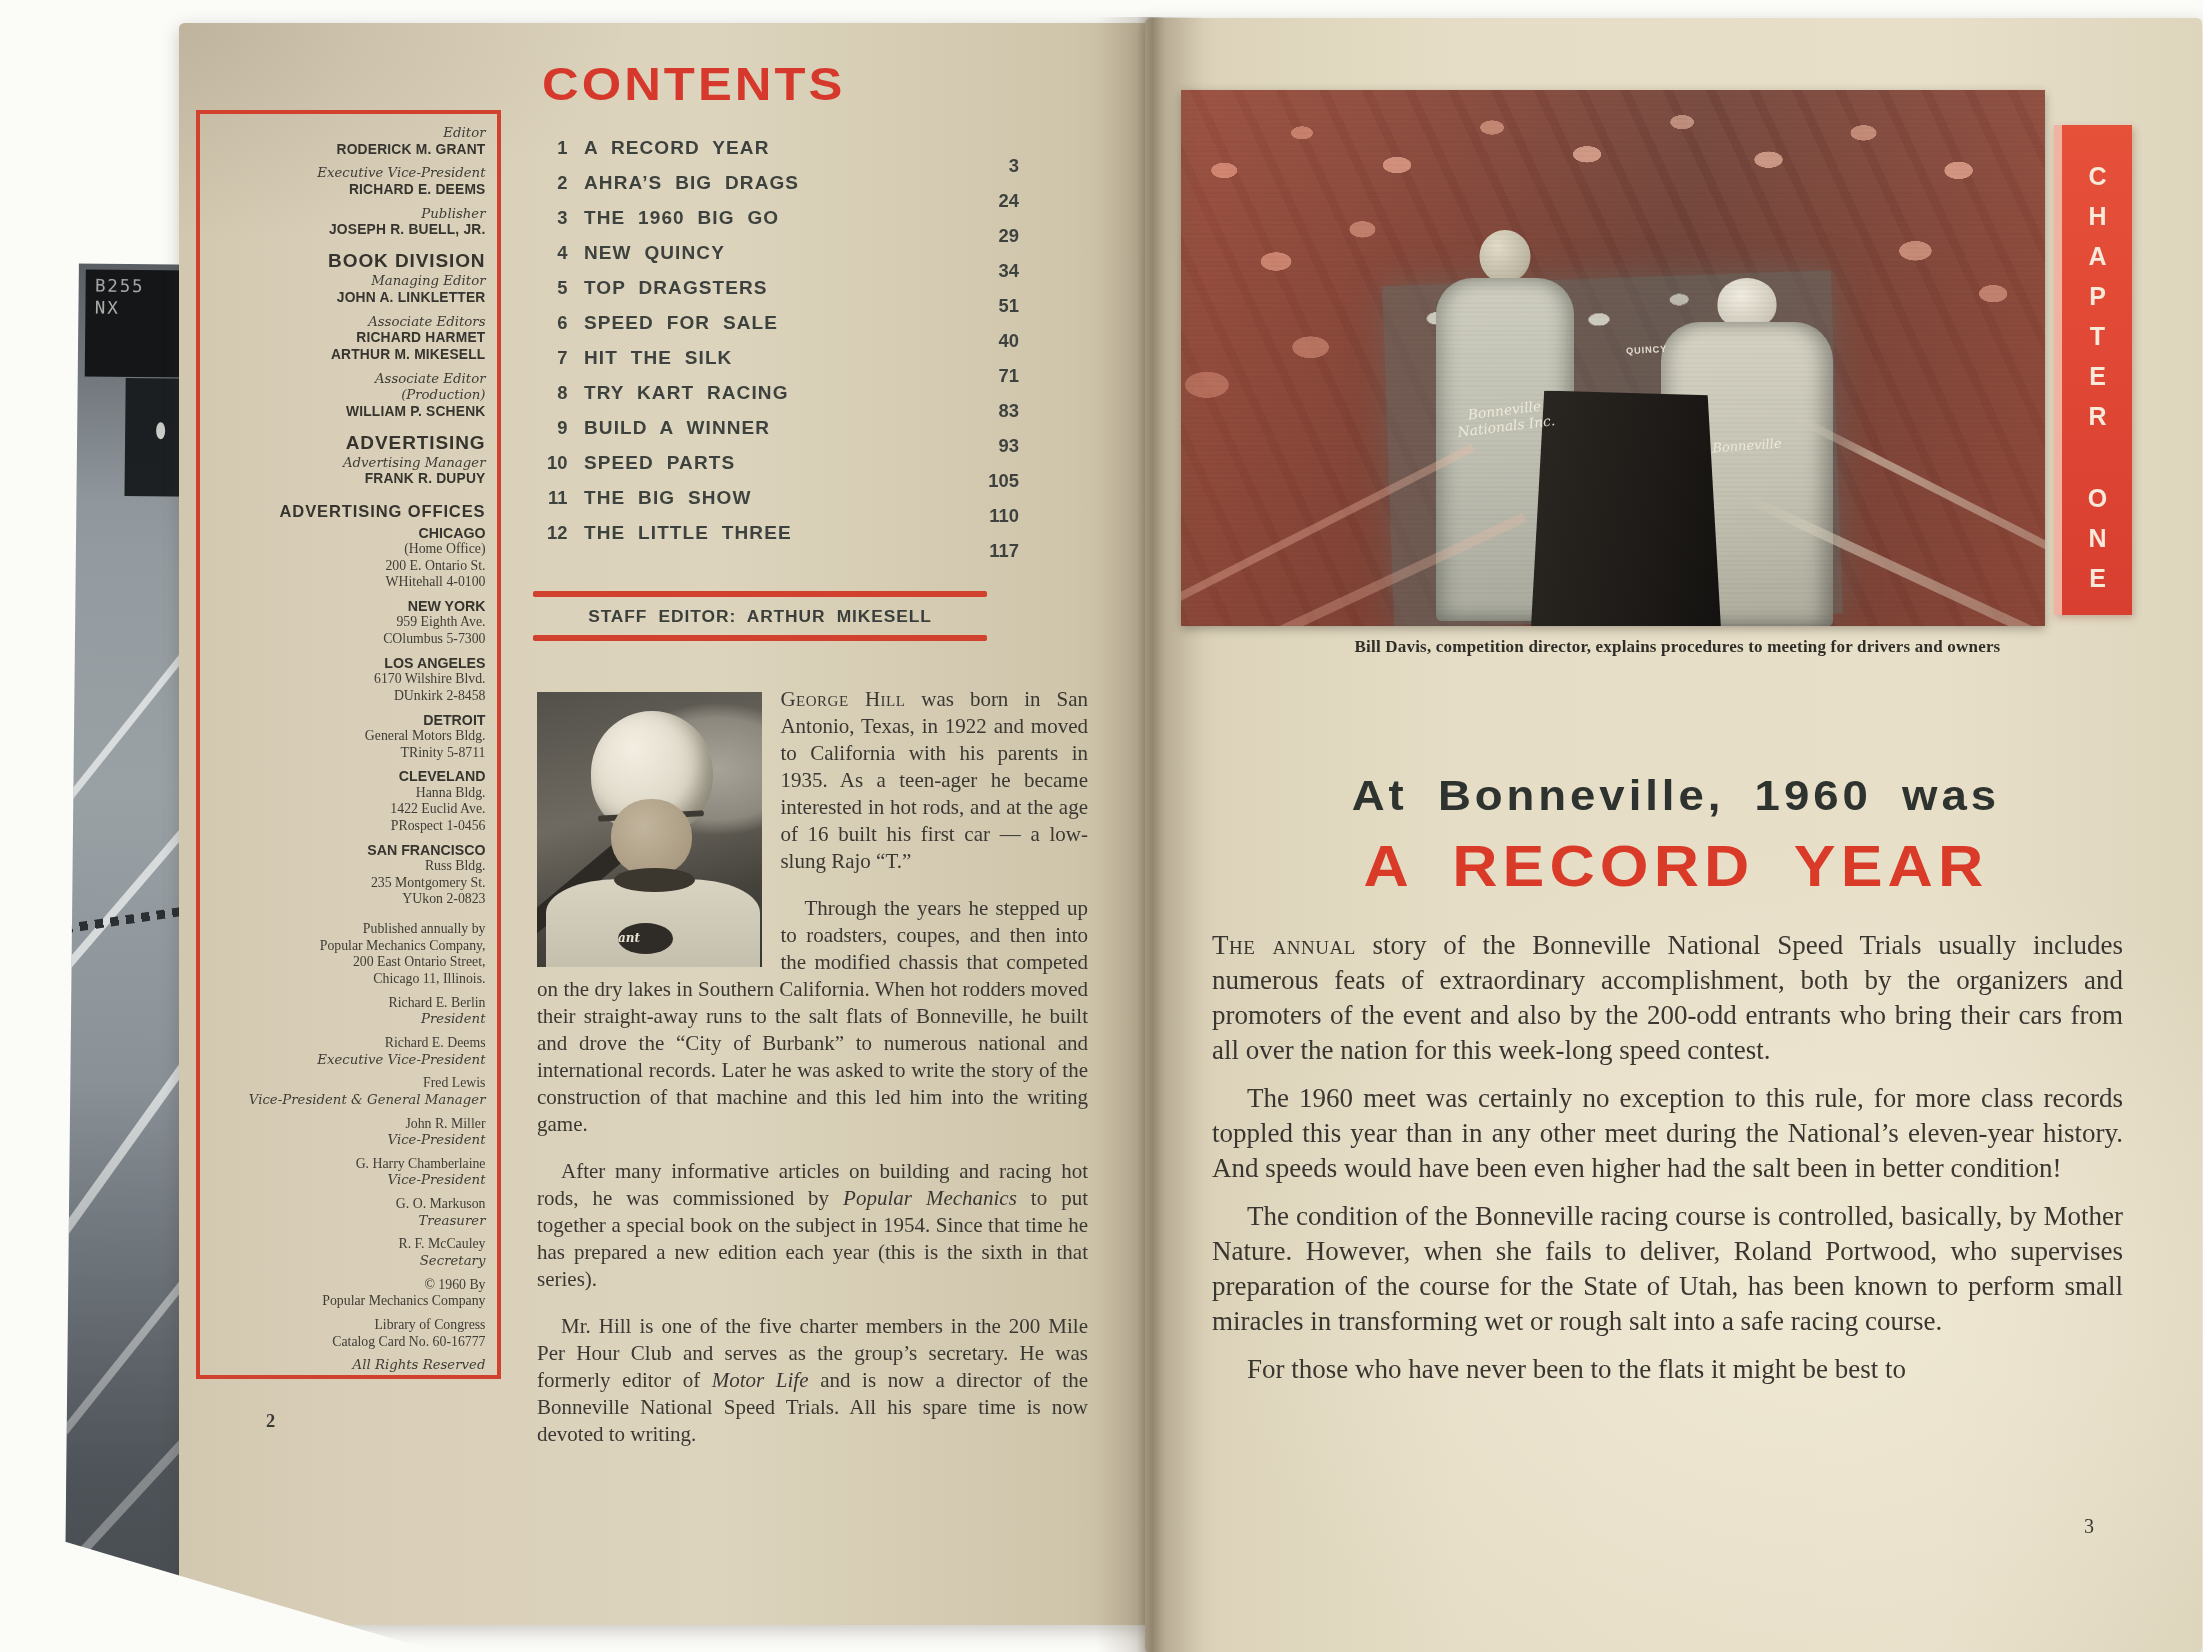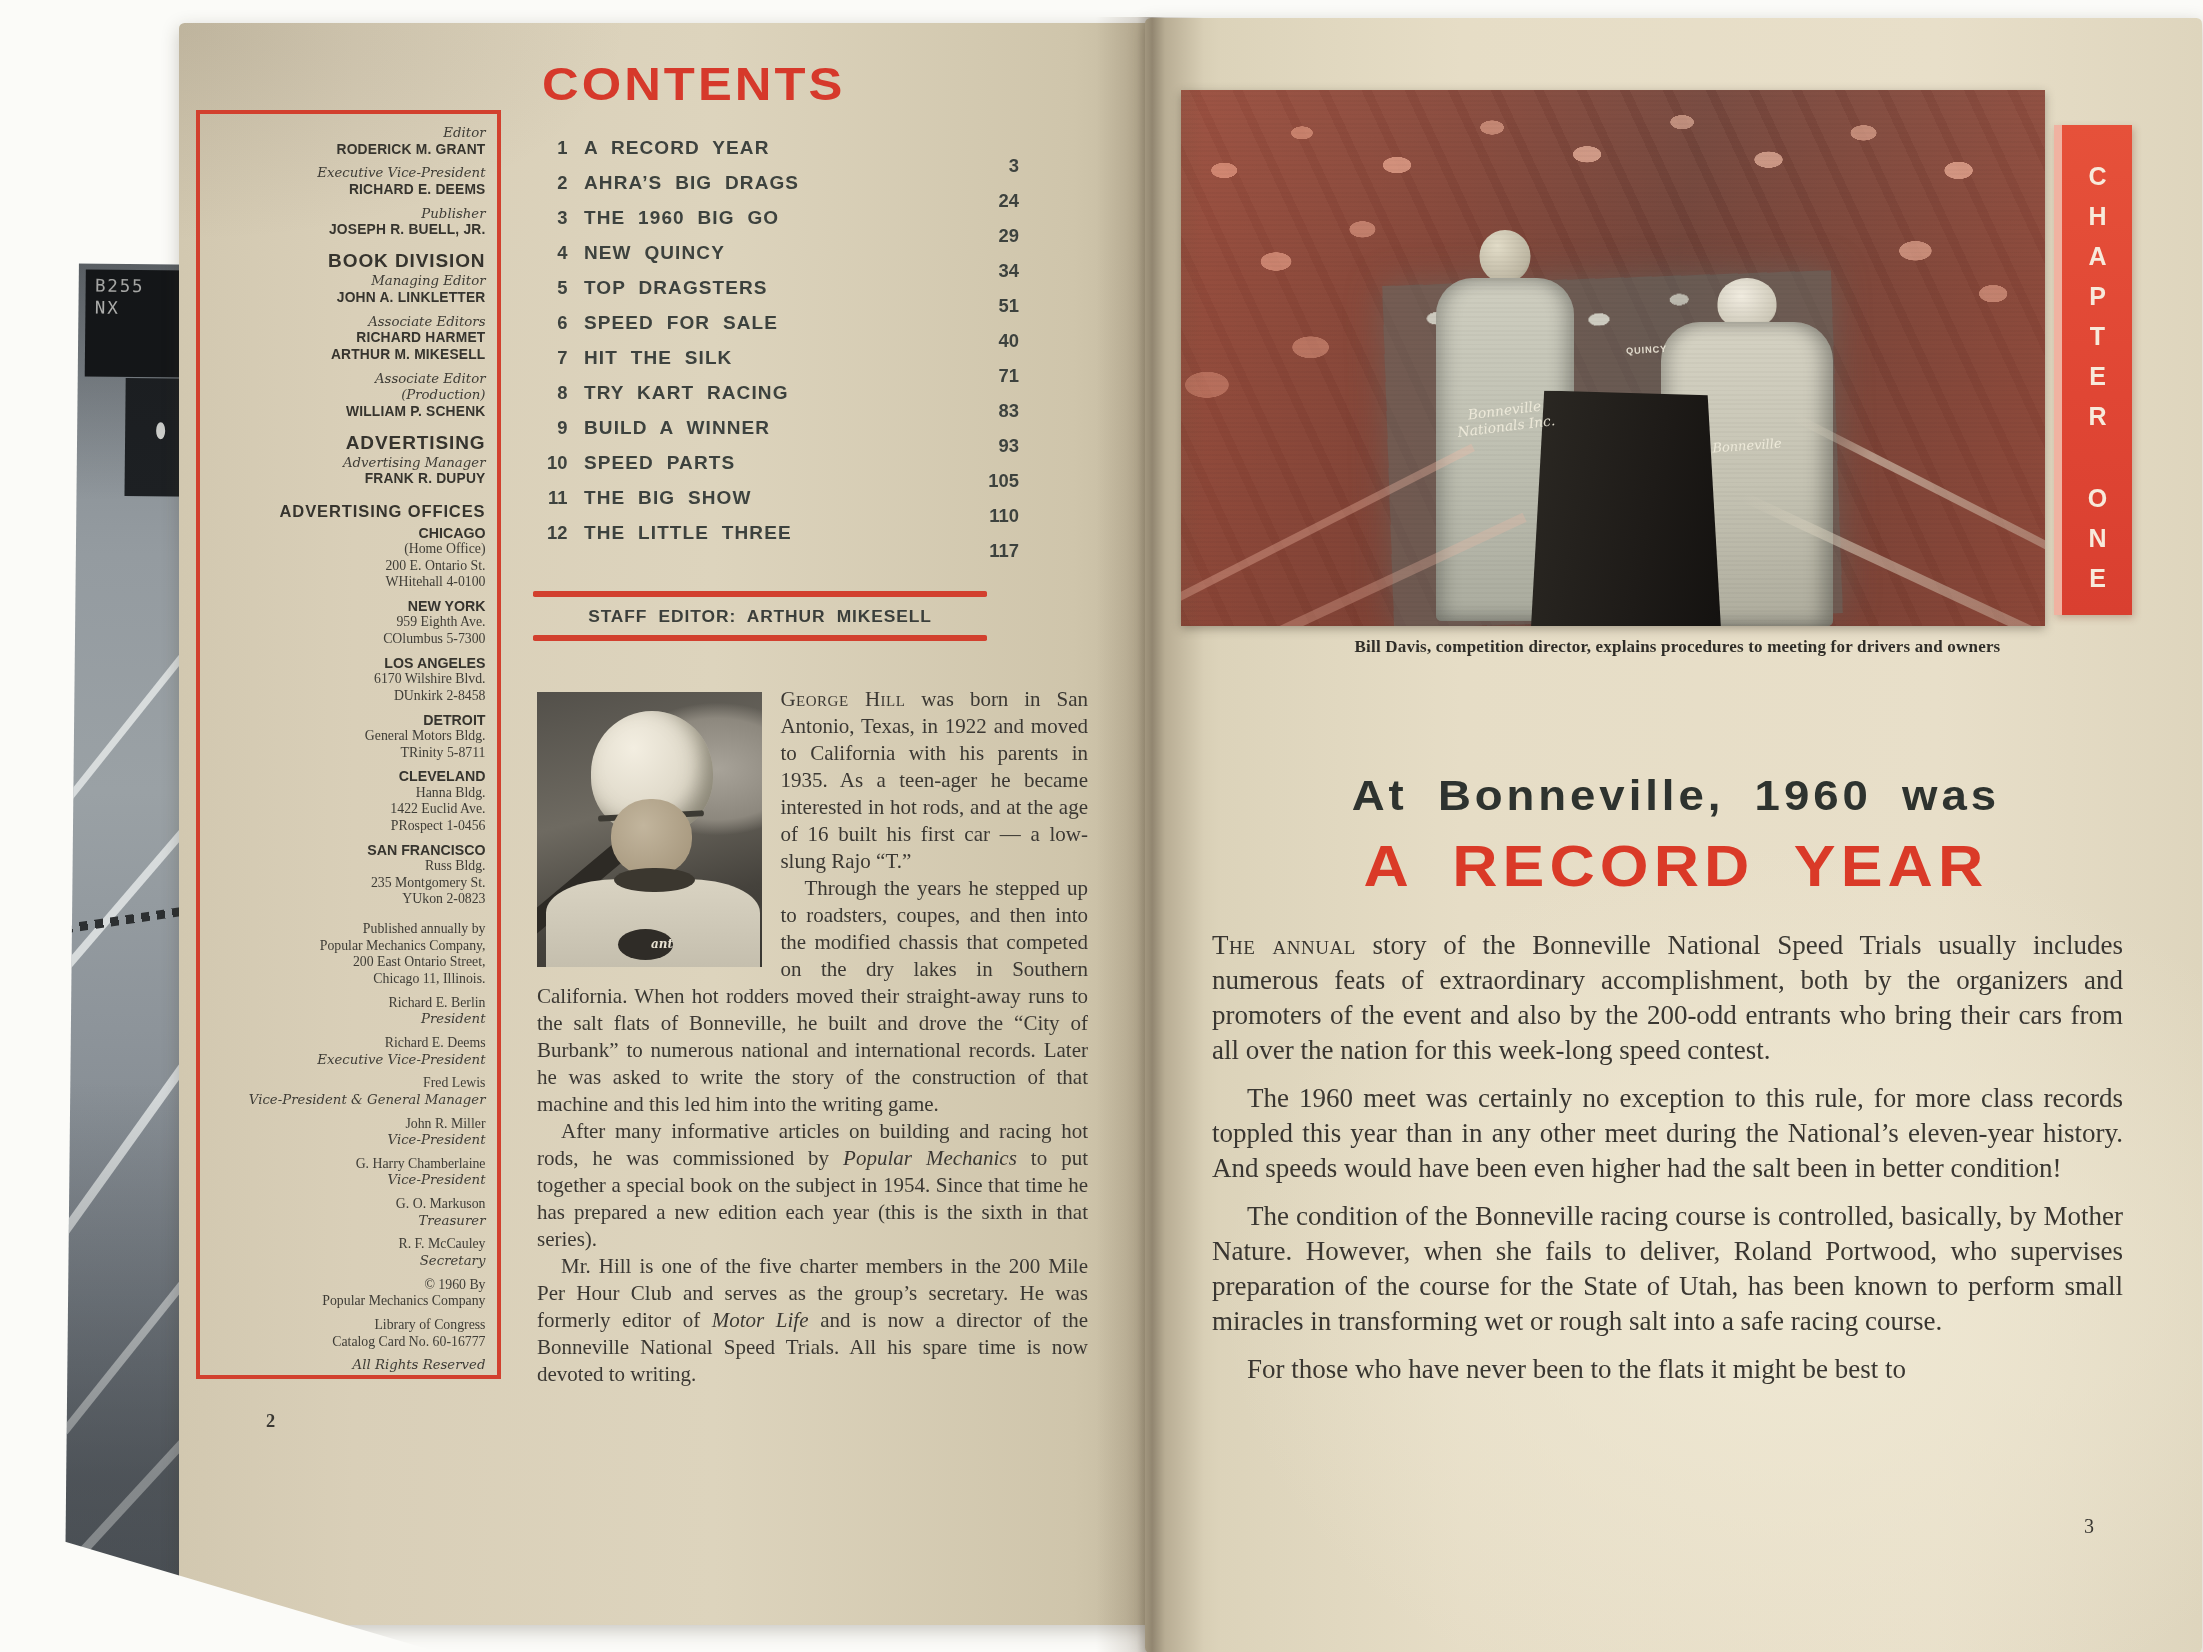--- a/index.html
+++ b/index.html
@@ -73,21 +73,21 @@
 
   .staff-bar{position:absolute;left:354px;top:568px;width:454px;}
   .staff-rule{height:6.4px;background:#d2402e;border-radius:1.8px;}
   .staff-text{text-align:center;font-family:"Liberation Sans",sans-serif;font-weight:700;font-size:17.4px;
     letter-spacing:0.9px;word-spacing:5.5px;color:#3b3f3b;margin:8.3px 0;}
 
   
   .bio{position:absolute;left:358px;top:663px;width:551px;color:#3b3833;
     font-size:21px;line-height:27px;text-align:justify;}
   .bio p{margin:0;}
-  .bio p.indent{text-indent:24px;}
+  .bio p.indent{text-indent:24px;margin-top:20px;}
   .lead{font-variant:small-caps;letter-spacing:0.5px;}
 
   .portrait{float:left;width:225px;height:275px;margin:5.5px 18.4px 5.5px 0;position:relative;overflow:hidden;
     background:
       radial-gradient(138px 92px at 80% 28%,#a8a399 0%,#8d887e 55%,rgba(141,136,126,0) 72%),
       radial-gradient(7.3px 5.5px at 72% 30%,rgba(230,225,210,.8) 60%,transparent 62%),
       radial-gradient(7.3px 5.5px at 82% 26%,rgba(225,220,205,.8) 60%,transparent 62%),
       radial-gradient(7.3px 5.5px at 90% 33%,rgba(230,225,210,.8) 60%,transparent 62%),
       linear-gradient(165deg,#53504a 0%,#6e6a61 42%,#45423c 75%,#383631 100%);}
   .helmet{position:absolute;left:24%;top:7%;width:54%;height:45%;border-radius:50% 50% 46% 46%;
@@ -95,21 +95,21 @@
     box-shadow:inset -11px -9.2px 20px rgba(90,85,70,.55);}
   .visor{position:absolute;left:27%;top:44%;width:47%;height:6.4px;background:#3c3a33;border-radius:3.7px;transform:rotate(-3deg);}
   .face{position:absolute;left:33%;top:39%;width:36%;height:28%;border-radius:48%;
     background:radial-gradient(at 40% 35%,#c2b59d,#a8997f 80%);}
   .neck-ring{position:absolute;left:34%;top:64%;width:36%;height:9%;border-radius:50%;background:#3b372f;}
   .torso{position:absolute;left:4%;top:68%;width:95%;height:36%;border-radius:34% 34% 0 0;
     background:linear-gradient(180deg,#d9d3c2,#c2bcab);}
   .wheel{position:absolute;left:-22%;top:62%;width:95%;height:20px;background:#2d2a25;border-radius:9.2px;
     transform:rotate(-40deg);}
   .patch{position:absolute;left:36%;top:84%;width:55px;height:31px;border-radius:50%;background:#2f2c27;
-    color:#e8e2d2;font:italic 700 12px "DejaVu Serif",serif;text-align:right;line-height:31px;margin-top:6px;}
+    color:#e8e2d2;font:italic 700 12px "DejaVu Serif",serif;text-align:left;line-height:31px;}
 
   
   .photo{position:absolute;left:36px;top:72px;width:951px;height:536px;}
   .photo-main{position:absolute;left:0;top:0;width:864px;height:536px;overflow:hidden;background:#413e3a;
     box-shadow:0 2.8px 9.2px rgba(50,40,28,.35);}
   .photo-base{position:absolute;inset:0;background-image:
     radial-gradient(22px 13px at 5% 15%,rgba(233,222,200,.75) 58%,transparent 60%),
     radial-gradient(18.4px 11px at 14% 8%,rgba(225,214,190,.7) 58%,transparent 60%),
     radial-gradient(24px 13.8px at 25% 14%,rgba(236,228,206,.8) 58%,transparent 60%),
     radial-gradient(20px 12px at 36% 7%,rgba(228,218,196,.7) 58%,transparent 60%),

